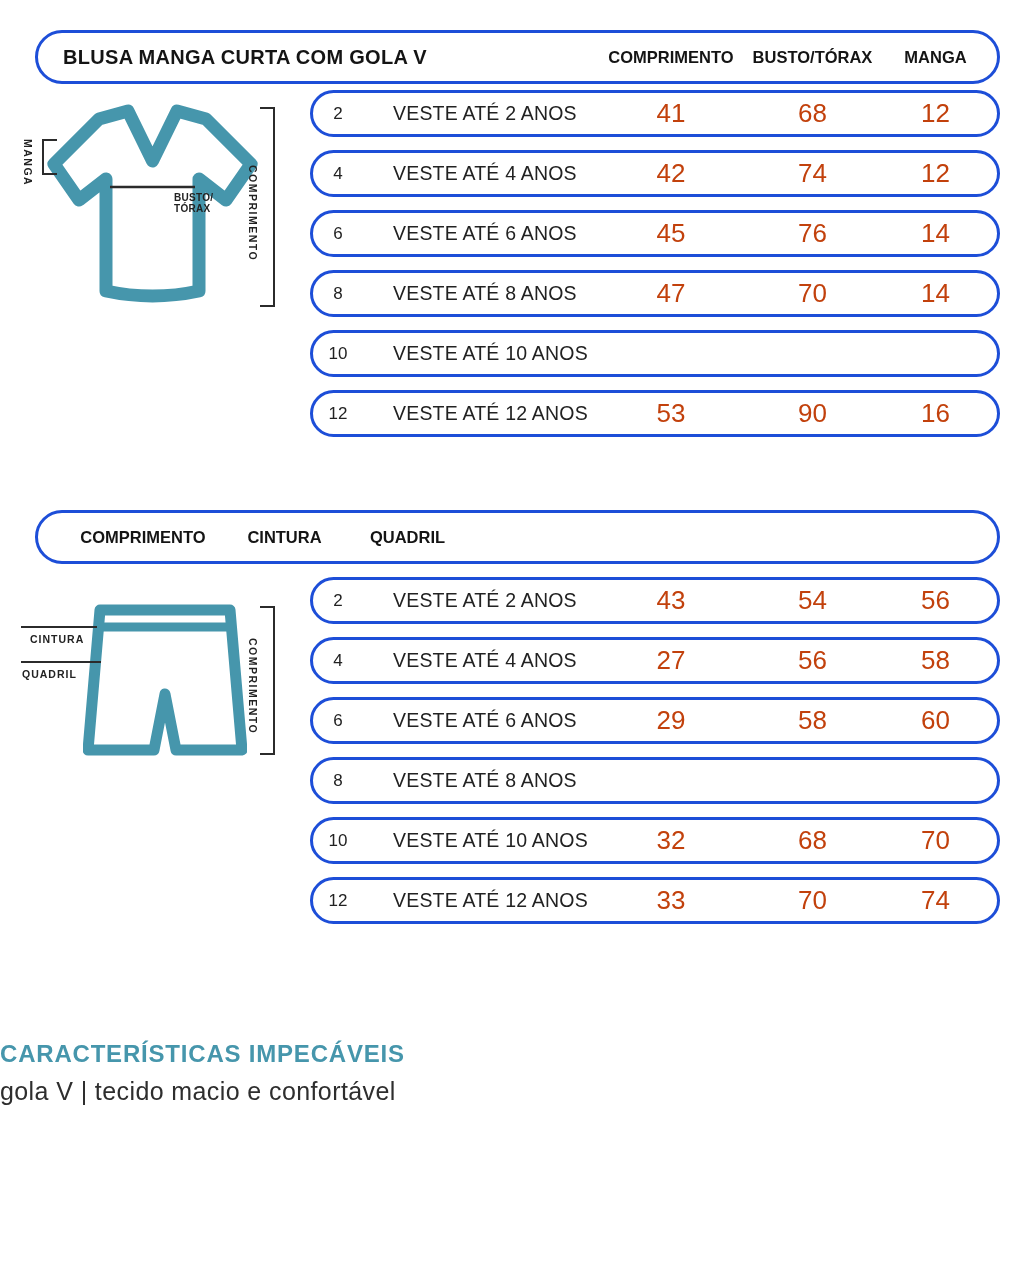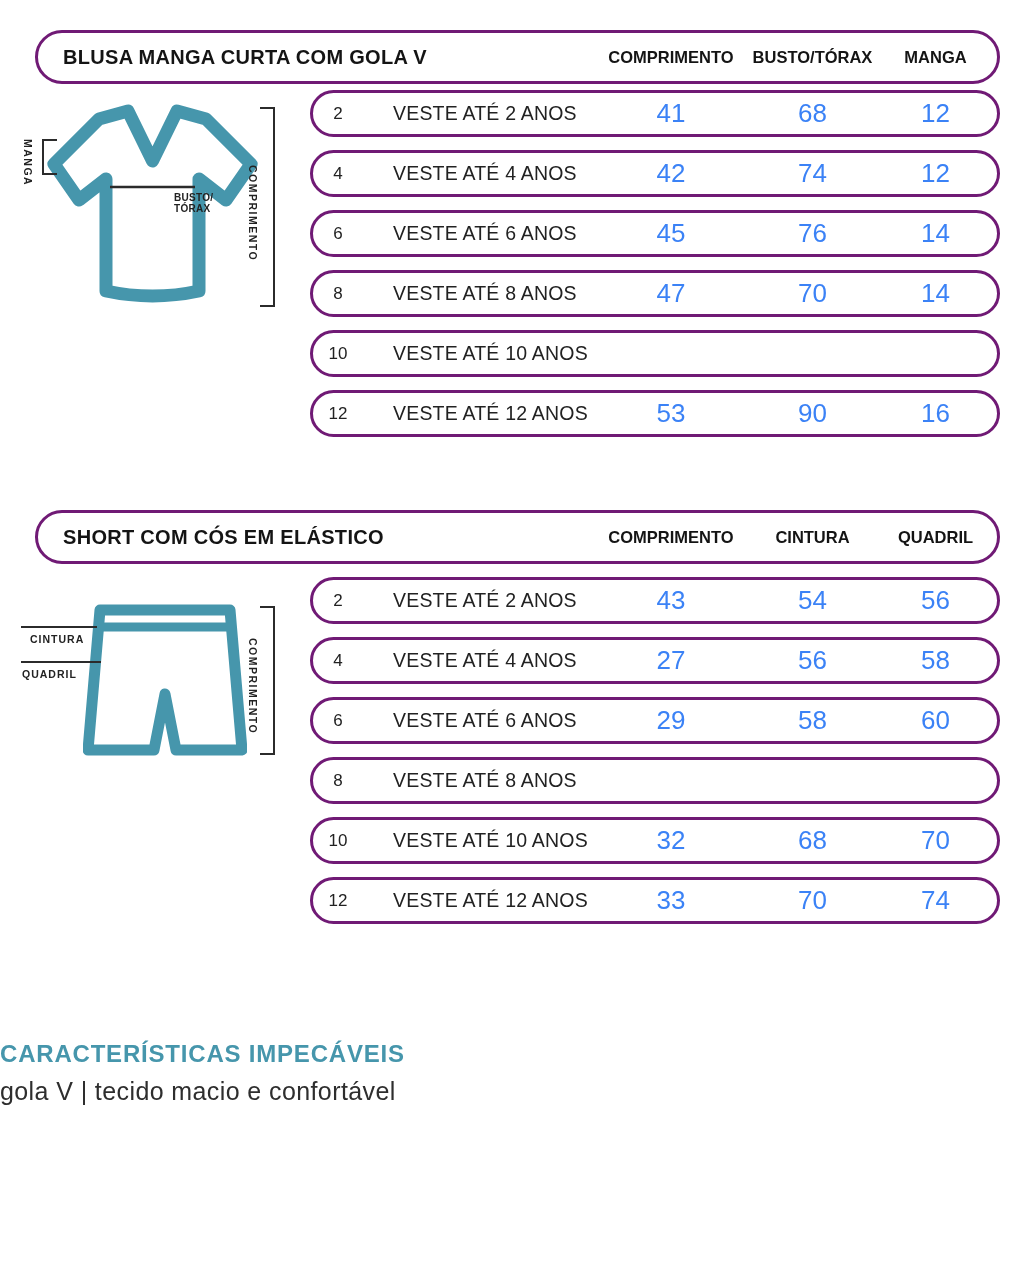--- a/index.html
+++ b/index.html
@@ -15,35 +15,35 @@
     color:#4696ac;
   }
   .subtitle {
     margin-top:14px; text-align:center;
     font-size:29px; font-weight:400; letter-spacing:1.5px; color:#1c1c1c;
   }
   .block { margin-left:35px; width:965px; }
   .block1 { margin-top:30px; }
   .block2 { margin-top:73px; }
 
-  .pill { background:#fff; border:3px solid #701a75; border-radius:30px; }
+  .pill { background:#fff; border:3px solid #1d4ed8; border-radius:30px; }
   .hdr { height:54px; display:flex; align-items:center; padding-left:25px; }
   .hdr-name { flex:1; font-size:20px; font-weight:700; letter-spacing:.3px; color:#141414; }
   .cols { display:flex; align-items:center; }
   .col { text-align:center; }
   .c1 { width:160px; } .c2 { width:123px; } .c3 { width:123px; }
   .hdr .col { font-size:16.5px; font-weight:700; color:#141414; }
 
   .tbody { position:relative; margin-top:6px; height:347px; }
   .tbody2 { margin-top:13px; }
   .rows { margin-left:275px; display:flex; flex-direction:column; gap:13px; }
   .row { height:47px; display:flex; align-items:center; border-radius:24px; }
   .size { width:50px; text-align:center; font-size:17px; color:#222; }
   .rlabel { flex:1; padding-left:30px; font-size:19.5px; letter-spacing:.2px; color:#222; }
-  .val { font-size:26px; color:#3b82f6; }
+  .val { font-size:26px; color:#c2410c; }
 
   .figure { position:absolute; left:-25px; width:300px; }
   .fig1 { top:12px; height:212px; }
   .fig2 { top:25px; height:158px; }
   .figure svg { position:absolute; }
   .outline { fill:none; stroke:#4696ac; stroke-linejoin:round; stroke-linecap:round; }
 
   .vlabel {
     position:absolute; writing-mode:vertical-rl; text-orientation:mixed;
     font-size:10.5px; font-weight:700; letter-spacing:1.5px; color:#222;
@@ -141,21 +141,20 @@
             <span class="col c2 val">90</span>
             <span class="col c3 val">16</span>
           </div>
         </div>
       </div>
     </div>
   </section>
 
   <section class="block block2">
     <div class="pill hdr">
-      <span class="hdr-name">SHORT COM CÓS EM ELÁSTICO</span>
       <div class="cols">
         <span class="col c1">COMPRIMENTO</span>
         <span class="col c2">CINTURA</span>
         <span class="col c3">QUADRIL</span>
       </div>
     </div>
 
     <div class="tbody tbody2">
 
       <div class="figure fig2">

